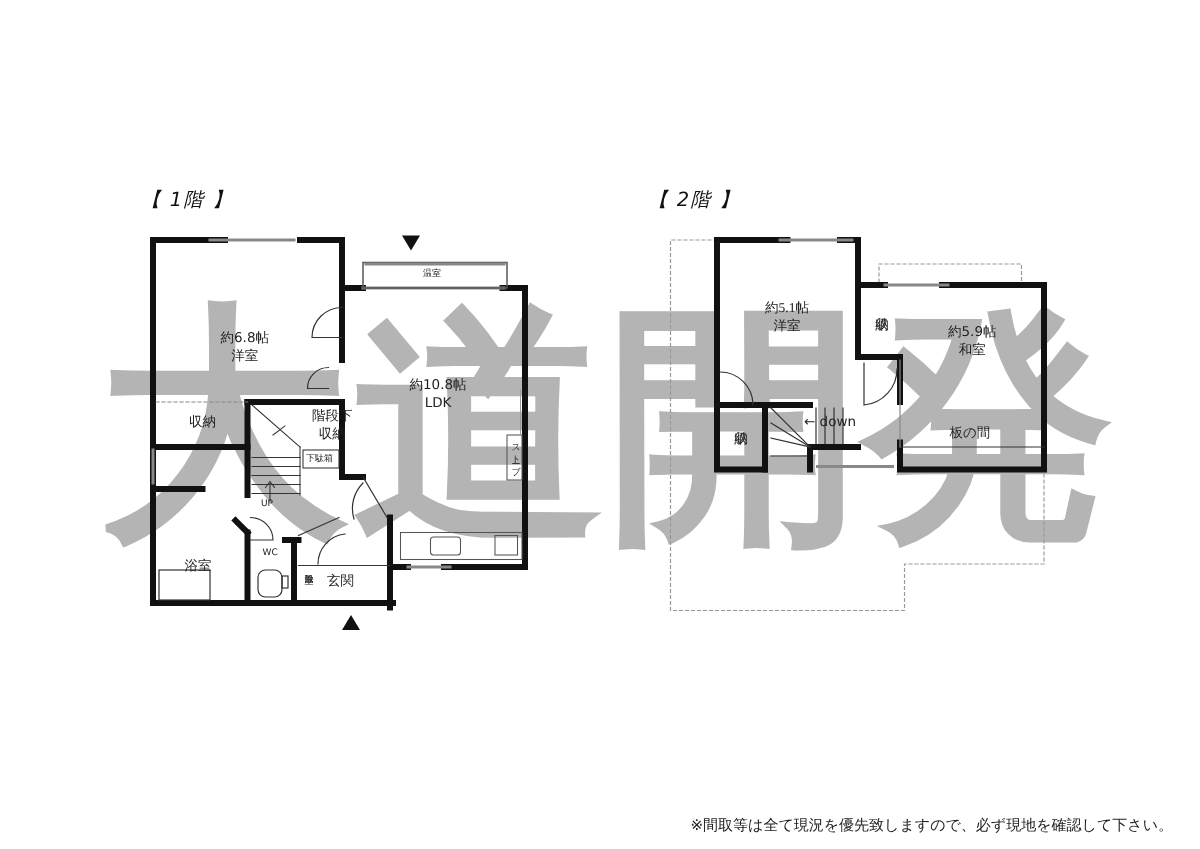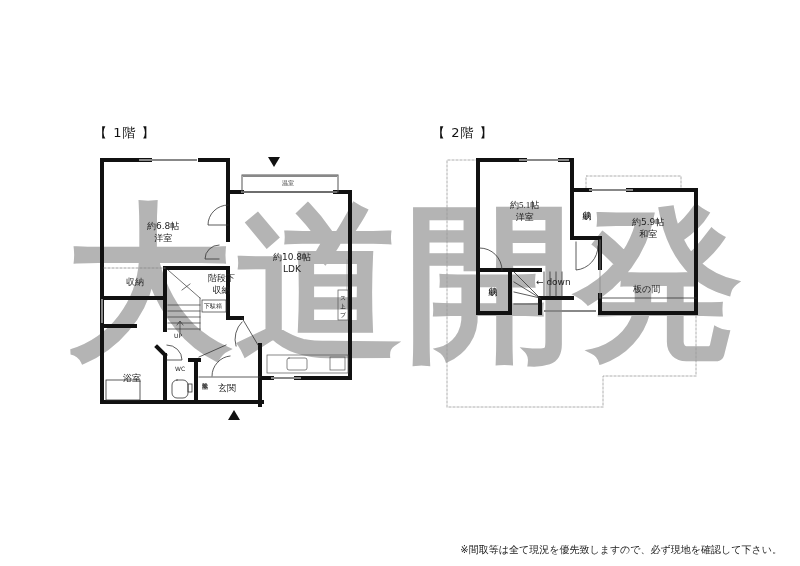--- a/index.html
+++ b/index.html
@@ -1,18 +1,18 @@
 <!DOCTYPE html>
 <html><head>
 <meta charset="utf-8">
 <style>
   html, body { margin: 0; padding: 0; background: #ffffff; }
   body { width: 800px; height: 566px; position: relative; overflow: hidden;
          font-family: "DejaVu Sans", sans-serif; color: #222; }
-  .floor-title { position: absolute; font-size: 13px; color: #111; letter-spacing: 1px; }
+  .floor-title { position: absolute; font-size: 13px; color: #111; letter-spacing: 1px; font-style: italic; }
   .wm { position: absolute; top: 188px; left: 64px; width: 680px; height: 190px;
         font-family: "DejaVu Sans", sans-serif; font-weight: bold; font-size: 168px;
         line-height: 190px; color: #b4b4b4; letter-spacing: 0px; white-space: nowrap;
         display: flex; justify-content: space-between; }
   .wm span { display: inline-block; width: 170px; text-align: center; }
   svg.plan { position: absolute; left: 0; top: 0; }
   .lbl { position: absolute; font-size: 9px; color: #222; text-align: center; line-height: 12px; white-space: nowrap; }
   .lbl.s { font-size: 6px; line-height: 8px; }
   .lbl.v { writing-mode: vertical-rl; }
   .note { position: absolute; right: 18px; top: 543px; font-size: 10px; color: #222; }

